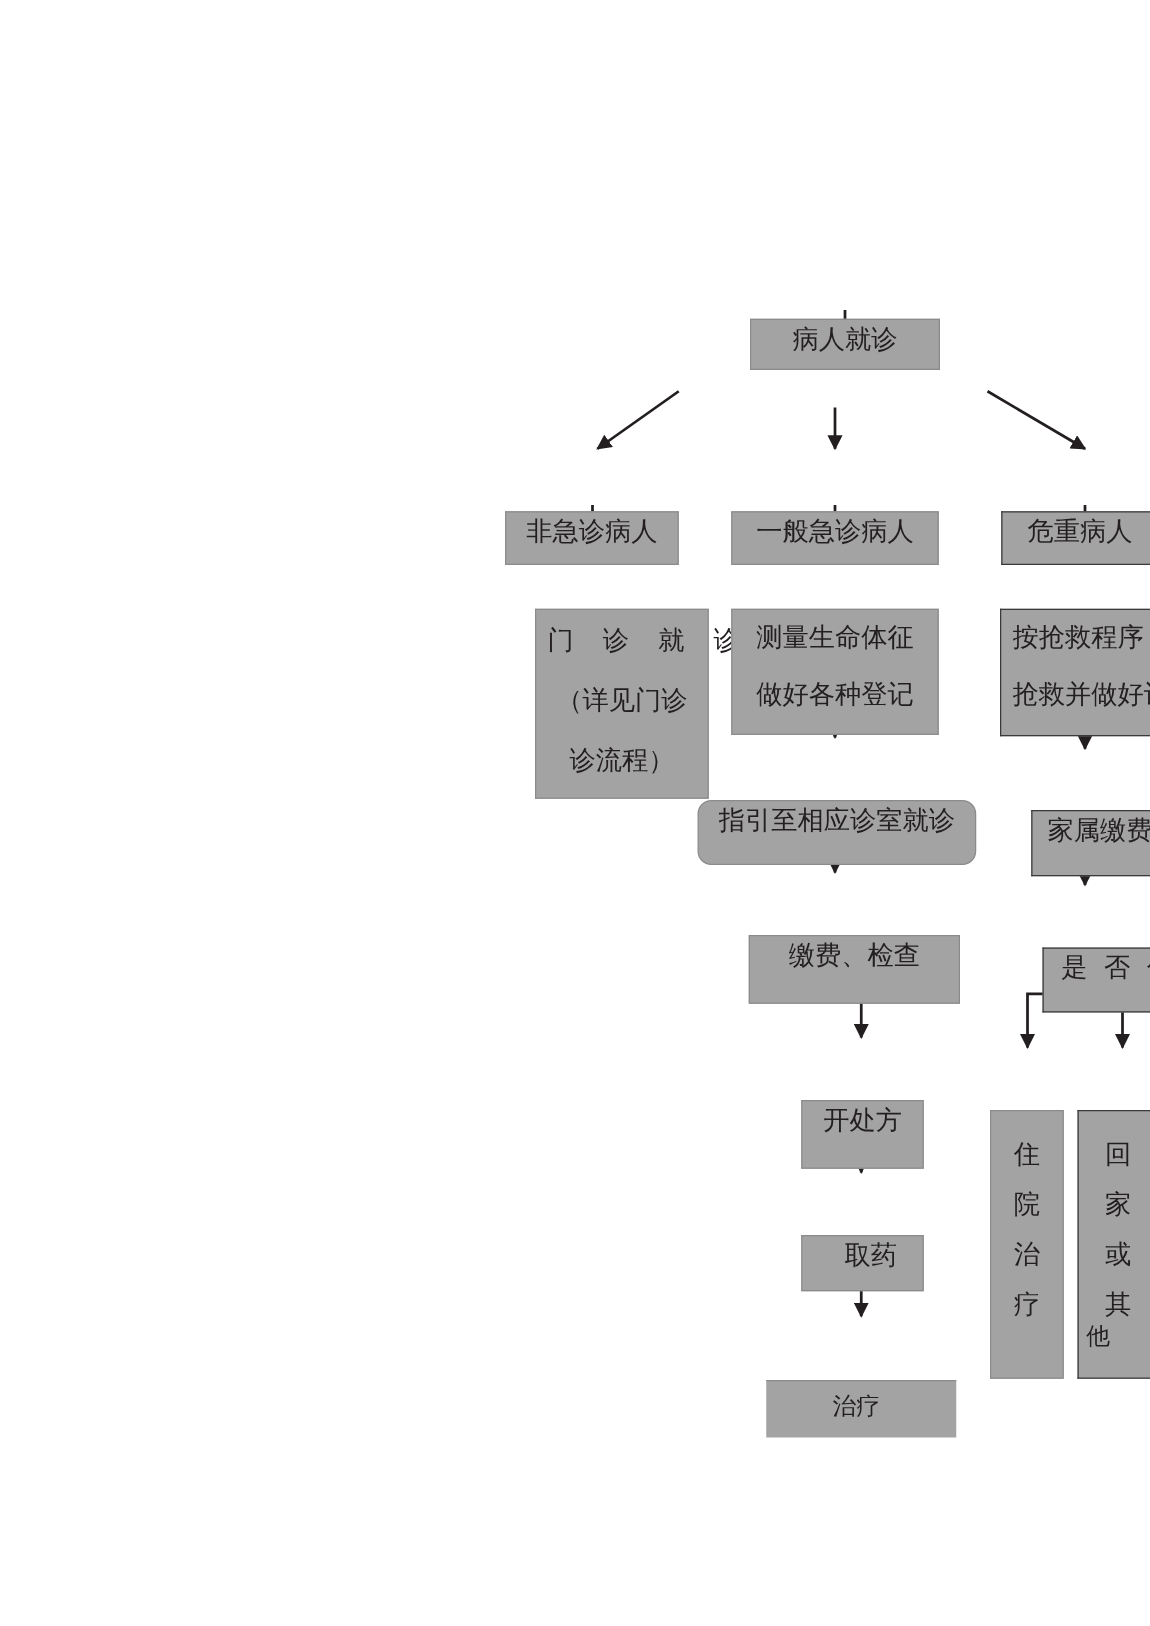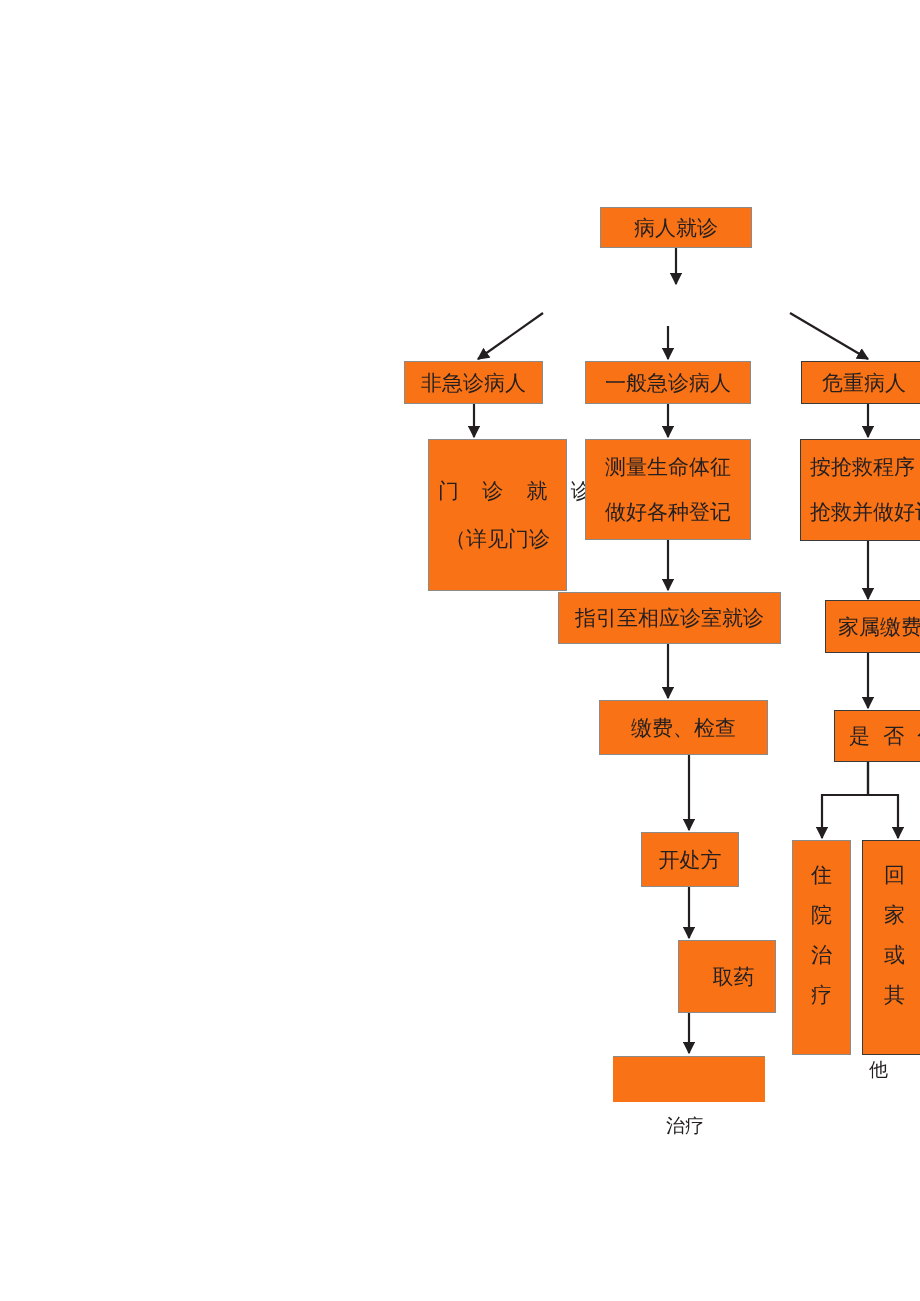--- a/index.html
+++ b/index.html
@@ -44,29 +44,29 @@
     left: 0;
     top: 0;
     width: 920px;
     height: 1301px;
     pointer-events: none;
   }
   .node {
     position: absolute;
     box-sizing: border-box;
     border: 1px solid #8b8b8b;
-    background: #f97316;
+    background: #a3a3a3;
     display: flex;
-    align-items: center;
     justify-content: center;
     text-align: center;
     color: #231f20;
     font-size: 21px;
     line-height: 30px;
     font-family: "Liberation Serif", "DejaVu Serif", serif;
+    margin-top: 48px;
   }
   .node.dark {
     border-color: #3a3a3a;
   }
   .node .lines {
     width: 100%;
   }
   .node .ln {
     display: block;
     white-space: nowrap;
@@ -169,49 +169,50 @@
     <div class="node dark clip-right" style="left:801px; top:361px; width:125px; height:43px;">
       <div class="lines">
         <span class="ln">危重病人</span>
       </div>
     </div>
 
     <div class="node" style="left:428px; top:439px; width:139px; height:152px; line-height:48px;">
       <div class="lines">
         <span class="ln sp1">门 诊 就 诊</span>
         <span class="ln">（详见门诊</span>
+        <span class="ln">诊流程）</span>
       </div>
     </div>
 
     <div class="node" style="left:585px; top:439px; width:166px; height:101px; line-height:45px;">
       <div class="lines">
         <span class="ln">测量生命体征</span>
         <span class="ln">做好各种登记</span>
       </div>
     </div>
 
-    <div class="node" style="left:558px; top:592px; width:223px; height:52px;">
+    <div class="node" style="left:558px; top:592px; width:223px; height:52px;border-radius:11px;">
       <div class="lines">
         <span class="ln">指引至相应诊室就诊</span>
       </div>
     </div>
 
     <div class="node" style="left:599px; top:700px; width:169px; height:55px;">
       <div class="lines">
         <span class="ln">缴费、检查</span>
       </div>
     </div>
 
     <div class="node" style="left:641px; top:832px; width:98px; height:55px;">
       <div class="lines">
         <span class="ln">开处方</span>
       </div>
     </div>
 
-    <div class="node" style="left:678px; top:940px; width:98px; height:73px;padding-left:13px;">
+    <div class="node" style="left:641px; top:940px; width:98px; height:45px;padding-left:13px;">
       <div class="lines">
         <span class="ln">取药</span>
       </div>
     </div>
 
     <div class="node clip-bottom" style="left:613px; top:1056px; width:152px; height:46px; border-left:none; border-right:none;">
       <div class="lines"></div>
     </div>
     <div class="loose-label" style="left:666px; top:1066px;margin-top:48px;">治疗</div>
 

